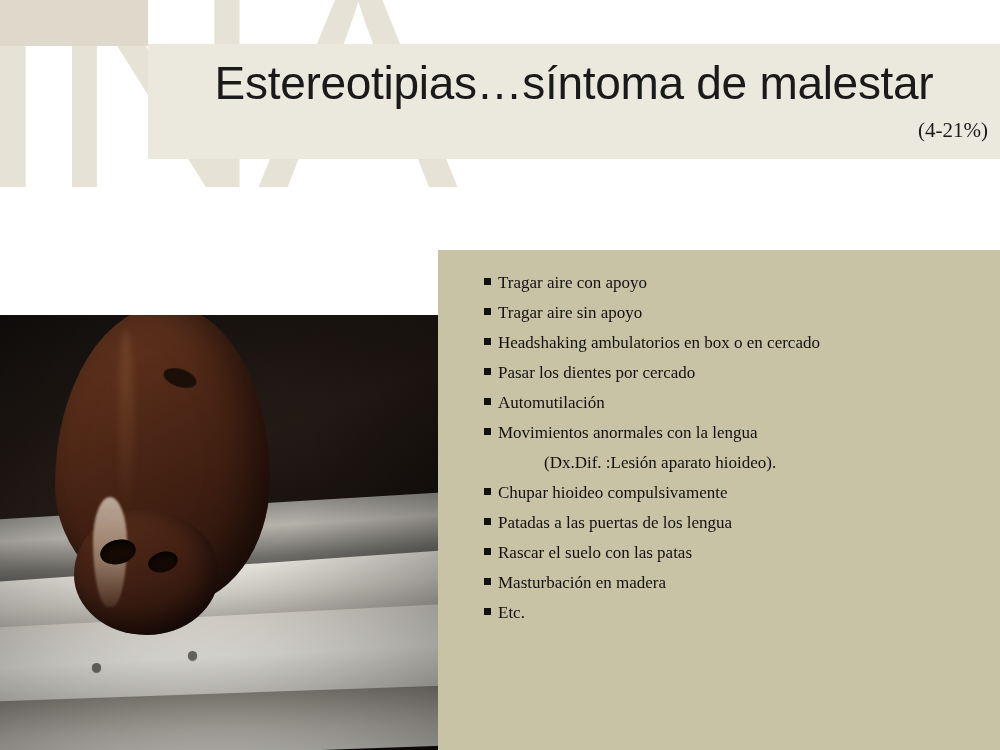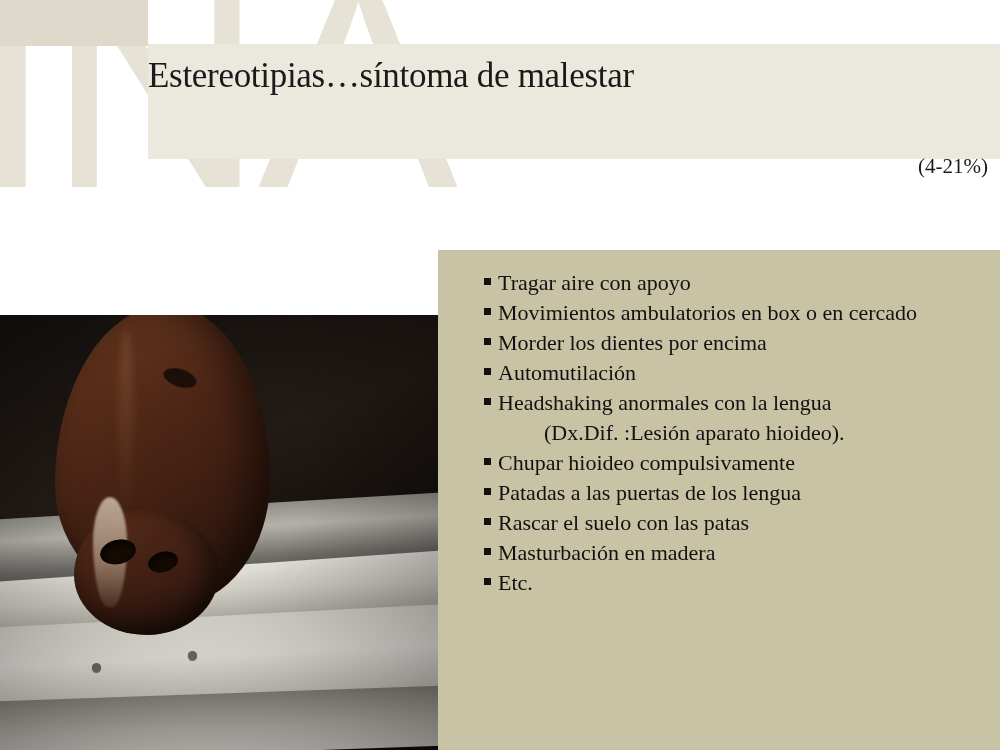--- a/index.html
+++ b/index.html
@@ -50,36 +50,36 @@
     width: 852px;
     height: 115px;
     background: #ebe8de;
     z-index: 4;
   }
   .title-text {
     position: absolute;
     left: 148px;
     top: 56px;
     width: 852px;
-    font-size: 35px;
+    text-align: center;
+    font-size: 46px;
     color: #1a1a1a;
-    font-family: Liberation Serif, serif;
+    font-family: Liberation Sans, sans-serif;
     letter-spacing: -0.3px;
     z-index: 5;
     white-space: nowrap;
   }
   .title-sub {
     position: absolute;
     right: 12px;
     top: 118px;
     font-size: 21px;
     color: #1a1a1a;
     font-family: "Liberation Serif", serif;
     z-index: 5;
-    margin-top: 36px;
   }
 
   
   .photo {
     position: absolute;
     left: 0;
     top: 315px;
     width: 470px;
     height: 435px;
     overflow: hidden;
@@ -214,21 +214,21 @@
     box-sizing: border-box;
   }
   .bullet-list {
     margin: 0;
     padding: 8px 14px 0 46px;
     list-style: none;
   }
   .bullet-list li {
     position: relative;
     font-family: "Liberation Serif", serif;
-    font-size: 22px;
+    font-size: 17px;
     line-height: 30px;
     color: #111111;
     padding-left: 14px;
     white-space: nowrap;
   }
   .bullet-list li .sq {
     position: absolute;
     left: 0;
     top: 10px;
     width: 7px;
@@ -263,25 +263,26 @@
   <div class="ph-vign"></div>
 </div>
 
 <div class="title-bar"></div>
 <div class="title-text">Estereotipias…síntoma de malestar</div>
 <div class="title-sub">(4-21%)</div>
 
 <div class="content-panel">
   <ul class="bullet-list" id="bullet-list">
       <li><span class="sq"></span><span>Tragar aire con apoyo</span></li>
-      <li><span class="sq"></span><span>Movimientos ambulatorios en box o en cercado</span></li>
-      <li><span class="sq"></span><span>Morder los dientes por encima</span></li>
+      <li><span class="sq"></span><span>Tragar aire sin apoyo</span></li>
+      <li><span class="sq"></span><span>Headshaking ambulatorios en box o en cercado</span></li>
+      <li><span class="sq"></span><span>Pasar los dientes por cercado</span></li>
       <li><span class="sq"></span></li>
       <li><span class="sq"></span><span>Automutilación</span></li>
-      <li><span class="sq"></span><span>Headshaking anormales con la lengua</span></li>
+      <li><span class="sq"></span><span>Movimientos anormales con la lengua</span></li>
       <li class="sub"><span>(Dx.Dif. :Lesión aparato hioideo).</span></li>
       <li><span class="sq"></span><span>Chupar hioideo compulsivamente</span></li>
       <li><span class="sq"></span><span>Patadas a las puertas de los lengua</span></li>
       <li><span class="sq"></span><span>Rascar el suelo con las patas</span></li>
       <li><span class="sq"></span></li>
       <li><span class="sq"></span><span>Masturbación en madera</span></li>
       <li><span class="sq"></span><span>Etc.</span></li>
     </ul>
 </div>
 

